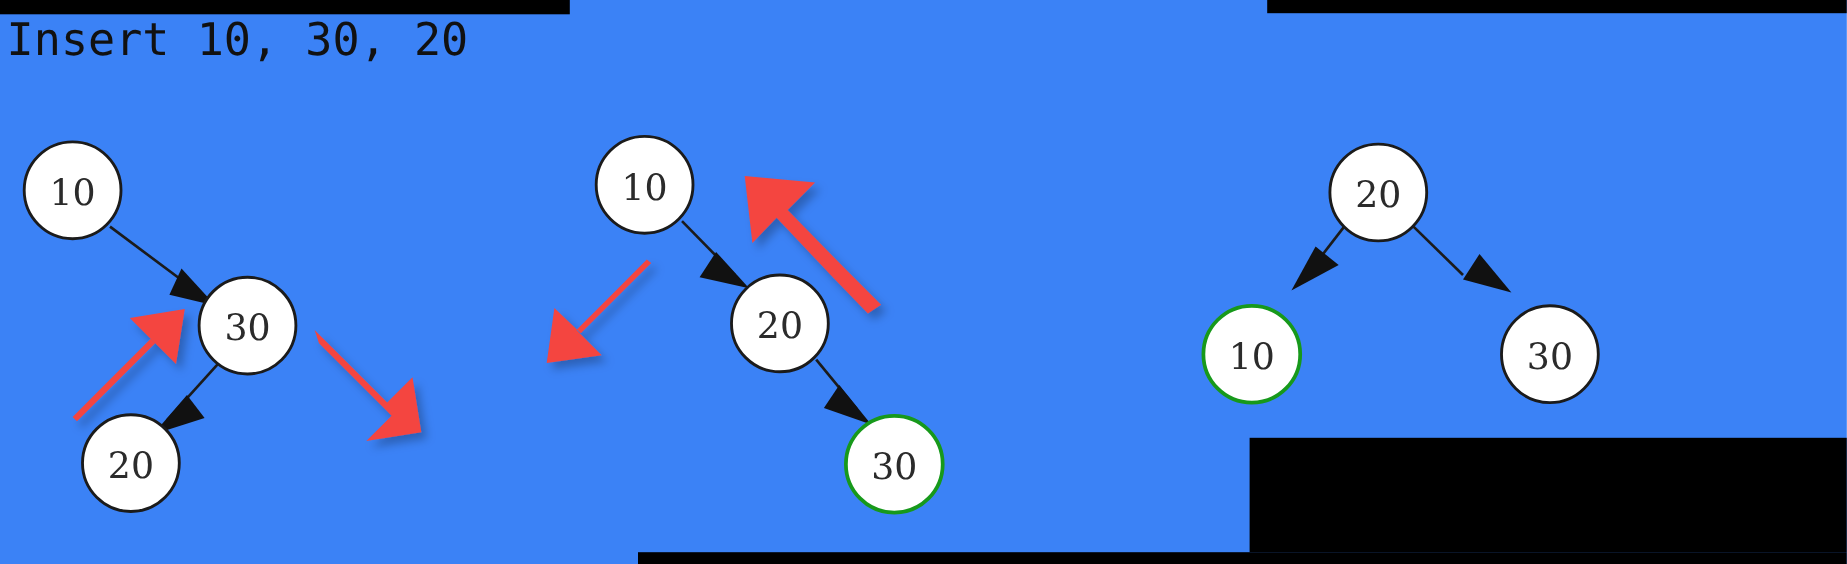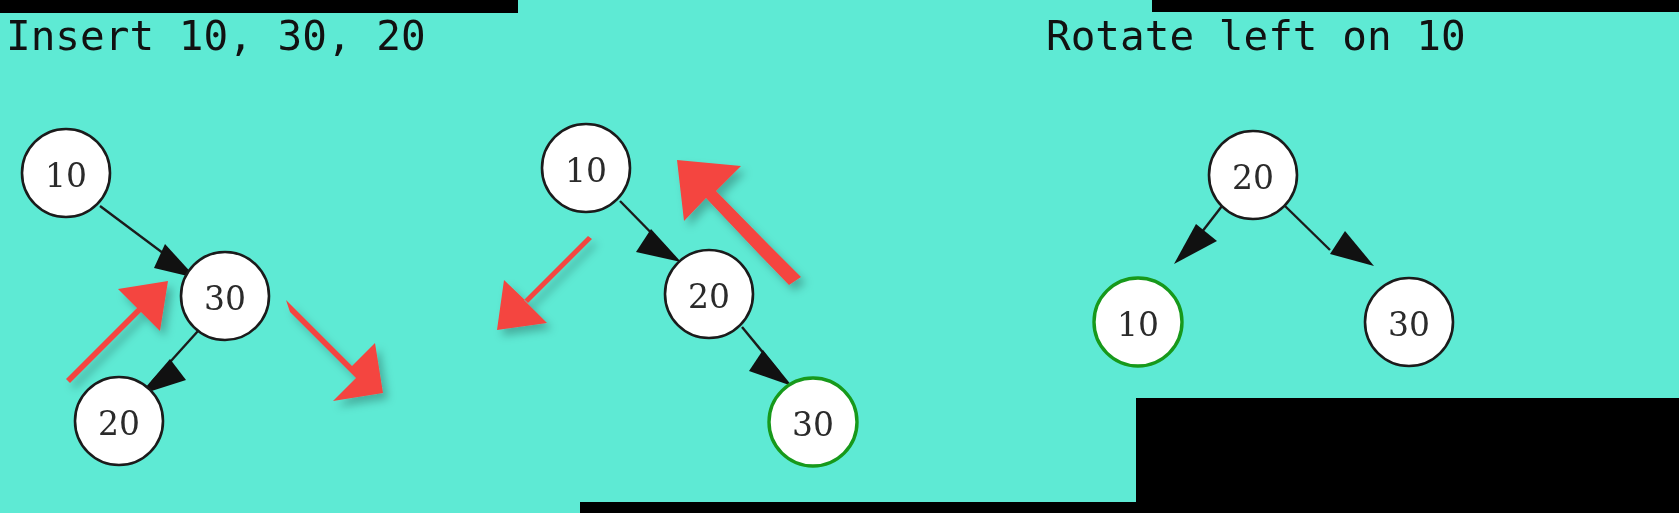--- a/index.html
+++ b/index.html
@@ -5,21 +5,21 @@
 <style>
   html, body {
     margin: 0;
     padding: 0;
     background: #ffffff;
   }
   #stage {
     position: relative;
     width: 1679px;
     height: 513px;
-    background: #5eead4;
+    background: #3b82f6;
     overflow: hidden;
     font-family: "DejaVu Sans", sans-serif;
   }
   
   .black-bar {
     position: absolute;
     background: #000000;
   }
   #bar-top-left   { left: 0px;    top: 0px;   width: 518px;  height: 13px; }
   #bar-top-right  { left: 1152px; top: 0px;   width: 527px;  height: 12px; }
@@ -72,21 +72,20 @@
   }
   .edge-head { fill: #111111; }
   .red-arrow { fill: #f4453f; }
 </style>
 </head>
 <body>
 
 <div id="stage">
 
   <div class="panel-title" id="title-1">Insert 10, 30, 20</div>
-  <div class="panel-title" id="title-3">Rotate left on 10</div>
 
   <svg class="tree-svg" id="svg-panel-1" viewBox="0 0 1679 513">
     <defs>
       <filter id="softshadow" x="-40%" y="-40%" width="200%" height="200%">
         <feDropShadow dx="5" dy="6" stdDeviation="4" flood-color="#000000" flood-opacity="0.25"></feDropShadow>
       </filter>
     </defs>
 
     <g>
       <line class="edge-line" x1="100" y1="206" x2="183" y2="268"></line>

